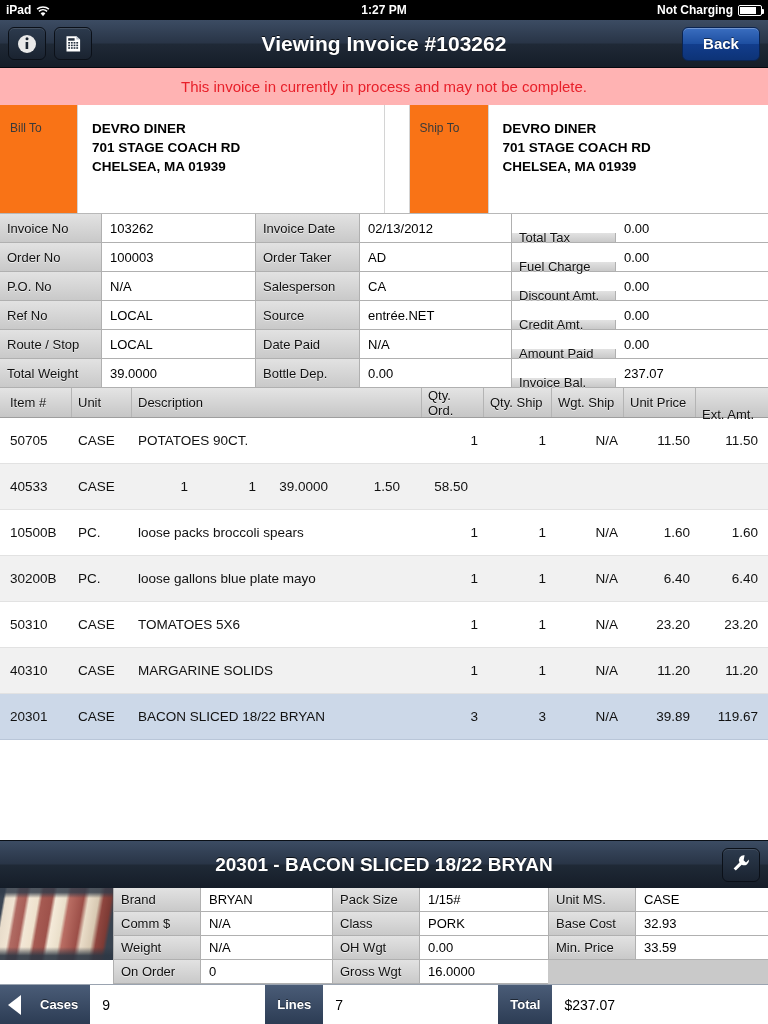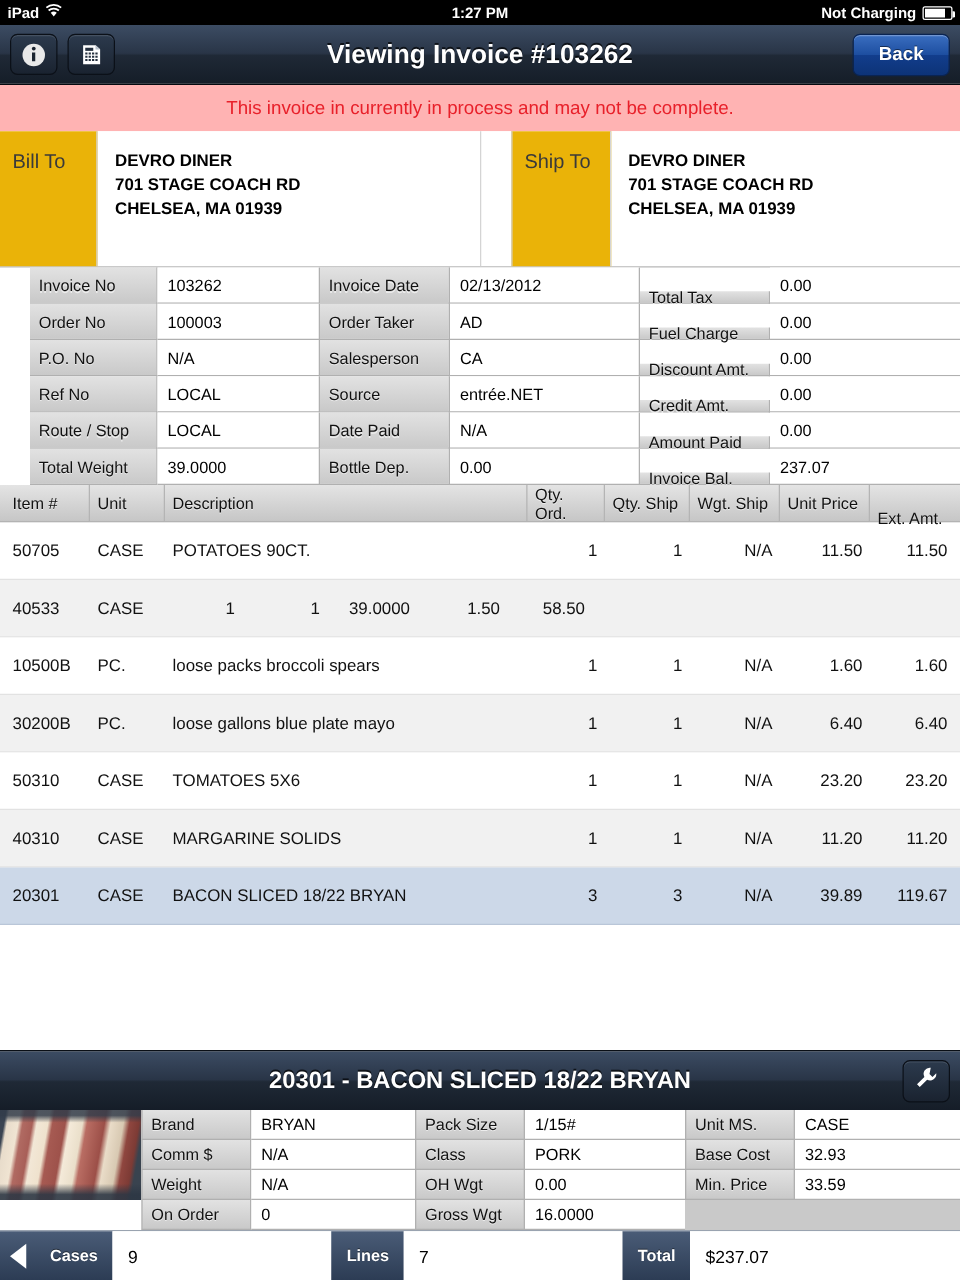--- a/index.html
+++ b/index.html
@@ -10,21 +10,21 @@
     overflow: hidden;
   }
   .screen { position: relative; width: 768px; height: 1024px; }
 
   
   .statusbar {
     height: 20px; background: #000; color: #fff;
     display: flex; align-items: center; padding: 0 6px;
     font-size: 12px; font-weight: bold;
   }
-  .sb-left { display: flex; align-items: flex-start; gap: 5px; }
+  .sb-left { display: flex; align-items: flex-end; gap: 5px; }
   .sb-center { position: absolute; left: 0; right: 0; text-align: center;
     font-size: 12px; font-weight: bold; pointer-events: none; }
   .sb-right { margin-left: auto; display: flex; align-items: center; gap: 5px;
     position: relative; z-index: 2; }
   .wifi-icon svg { display: block; }
   .battery {
     width: 24px; height: 11px; border: 1px solid #fff; border-radius: 2px;
     position: relative; padding: 1px;
   }
   .battery::after {
@@ -71,35 +71,35 @@
   
   .warning {
     background: #ffb3b3; color: #e8202a;
     height: 37px; display: flex; align-items: center; justify-content: center;
     font-size: 15px;
   }
 
   
   .addr-row { display: flex; height: 108px; background: #fff; }
   .addr-label {
-    width: 78px; background: #eab308; border-right: 1px solid #d4d4d4;
-    font-size: 16px; color: #3a3a3a; padding: 16px 0 0 10px;
+    width: 78px; background: #f97316; border-right: 1px solid #d4d4d4;
+    font-size: 12px; color: #3a3a3a; padding: 16px 0 0 10px;
   }
   .addr-label.ship { width: 80px; border-left: 1px solid #d4d4d4; margin-left: 24px; }
   .addr-body {
     flex: 1; padding: 14px 0 0 14px;
     font-size: 13.5px; font-weight: bold; color: #000; line-height: 19px;
   }
   .addr-half { display: flex; flex: 1; }
   .addr-half.left { border-right: 1px solid #d4d4d4; }
 
   
   .infogrid { display: flex; border-top: 1px solid #b8b8b8; }
   .infocol { flex: 1; }
-  .infocol.c1 { flex: 0 0 256px; padding-left: 24px; }
+  .infocol.c1 { flex: 0 0 256px; }
   .infocol.c2 { flex: 0 0 256px; }
   .infocol.c3 { flex: 1; }
   .inforow { display: flex; height: 29px; align-items: stretch; }
   .infok {
     width: 102px; flex: 0 0 102px;
     background: linear-gradient(to bottom, #e2e2e2, #c9c9c9);
     border-right: 1px solid #b0b0b0; border-bottom: 1px solid #b0b0b0;
     font-size: 13px; color: #111;
     display: flex; align-items: center; padding-left: 7px;
     text-shadow: 0 1px 0 rgba(255,255,255,.6);

